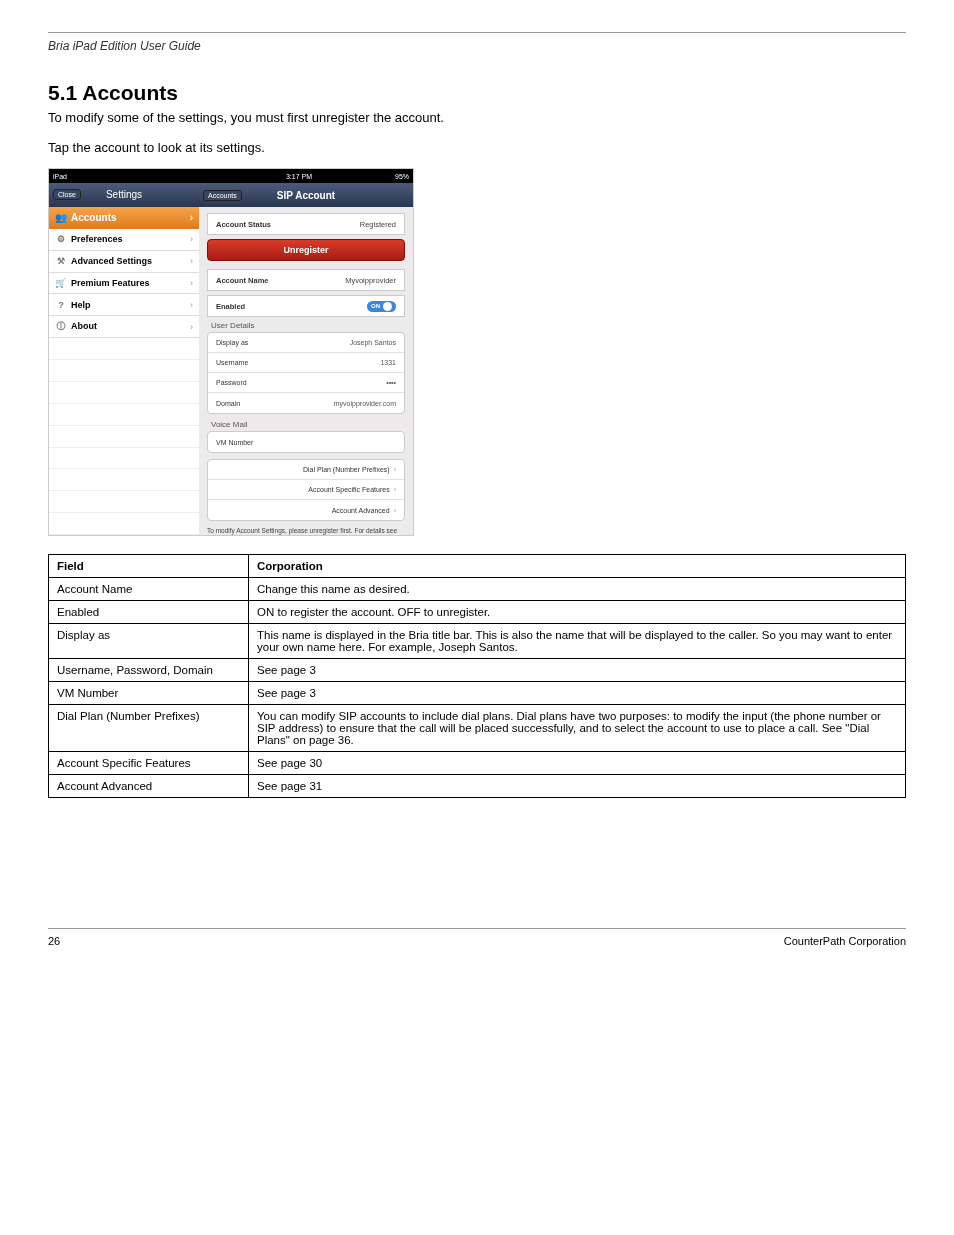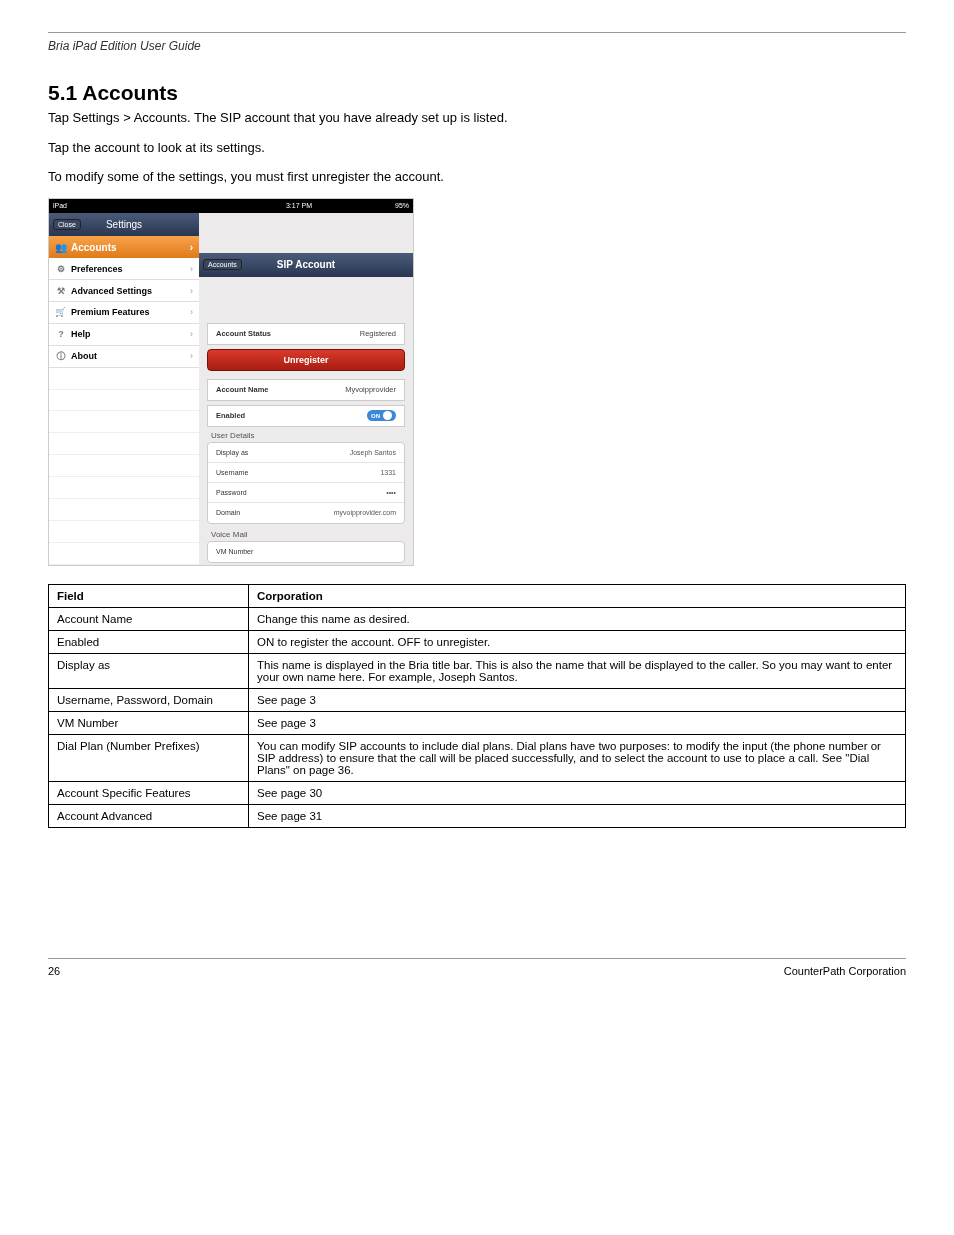--- a/index.html
+++ b/index.html
@@ -6,21 +6,21 @@
 body { font-family: Arial, Helvetica, sans-serif; background: #fff; width: 954px; margin: 0 auto; font-size: 13px; color: #000; }
 .page-wrap { padding: 32px 48px 24px 48px; }
 .top-rule { border-top: 1px solid #999; margin-bottom: 6px; }
 .running-header { font-size: 12px; color: #333; margin-bottom: 28px; font-style: italic;}
 .section-heading { font-size: 21px; font-weight: bold; margin-bottom: 4px; }
 .body-text { font-size: 13px; line-height: 1.35; margin-bottom: 12px; }
 
 
 .screenshot { width: 366px; height: 368px; margin: 10px 0 18px 0; border: 1px solid #ccc; font-size: 8px; display: flex; background:#fff; position:relative; }
 .ss-left { width: 150px; background: #eceaeb; display:flex; flex-direction:column; }
-.ss-right { flex:1; background: #eceaeb; display:flex; flex-direction:column;gap:40px; }
+.ss-right { flex:1; background: #eceaeb; display:flex; flex-direction:column; }
 .statusbar { background:#000; color:#fff; height: 14px; display:flex; align-items:center; justify-content:space-between; padding:0 4px; font-size:7px; }
 .settings-hdr { background: linear-gradient(#4a5b7a,#2a3650); height:24px; display:flex; align-items:center; color:#fff; position:relative; }
 .close-btn { background:#3a4660; border:1px solid #222; border-radius:3px; color:#fff; font-size:7px; padding:1px 4px; margin-left:4px; }
 .settings-title { position:absolute; left:0; right:0; text-align:center; font-weight:normal; font-size:10px; }
 .accounts-sel { background: linear-gradient(#f8a34a,#e07a1a); color:#fff; height:22px; display:flex; align-items:center; padding:0 6px; font-weight:bold; font-size:10px; justify-content:space-between;}
 .nav-item { background:#fff; color:#000; height:22px; border-bottom:1px solid #ddd; display:flex; align-items:center; padding:0 6px; font-size:9px; font-weight:bold; justify-content:space-between;}
 .nav-item .chev { color:#999; font-weight:normal; }
 .nav-icon { width:12px; display:inline-block; text-align:center; margin-right:4px; color:#777;}
 .blank-row { background:#fff; height:22px; border-bottom:1px solid #eee;}
 .right-hdr { background: linear-gradient(#4a5b7a,#2a3650); height:24px; display:flex; align-items:center; color:#fff; position:relative;}
@@ -53,23 +53,22 @@
 .bottom-rule { border-top:1px solid #999; margin-top: 130px; padding-top:6px; display:flex; justify-content:space-between; font-size:11px;}
 </style>
 </head>
 <body>
 
 <div class="page-wrap">
   <div class="top-rule"></div>
   <div class="running-header">Bria iPad Edition User Guide</div>
 
   <div class="section-heading">5.1 Accounts</div>
-  <div class="body-text">Tap Settings &gt; Accounts. The SIP account that you have already set up is listed.</div>
+  <div class="body-text">To modify some of the settings, you must first unregister the account.</div>
   <div class="body-text">Tap the account to look at its settings.</div>
-  <div class="body-text">To modify some of the settings, you must first unregister the account.</div>
 
   <div class="screenshot">
     <div class="ss-left">
       <div class="statusbar">
         <span>iPad</span>
       </div>
       <div class="settings-hdr">
         <span class="close-btn">Close</span>
         <span class="settings-title">Settings</span>
       </div>

